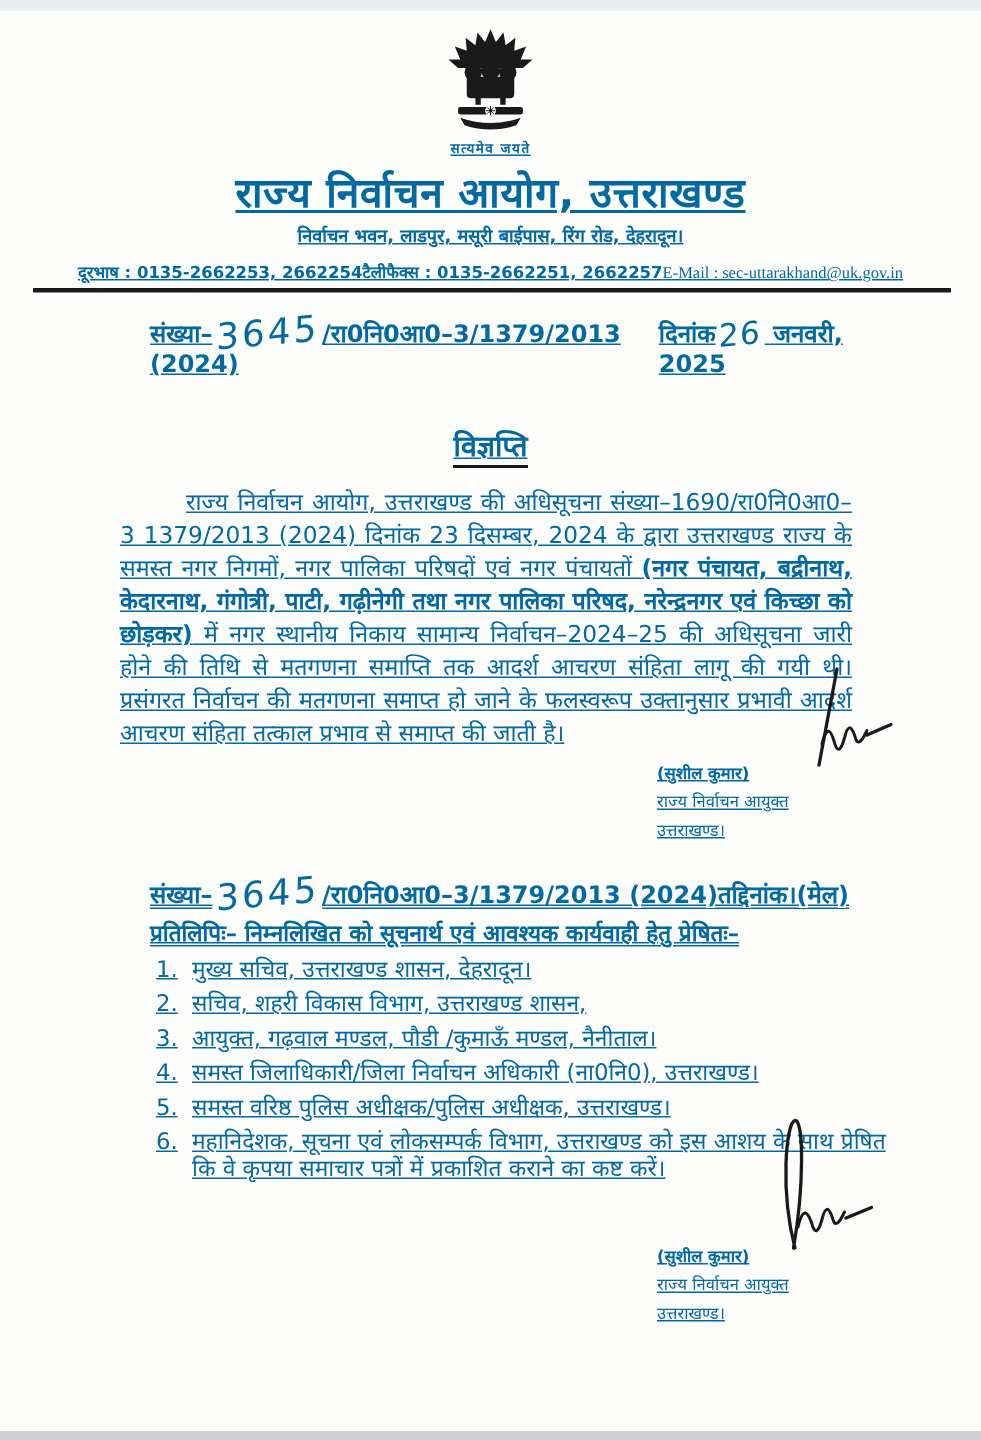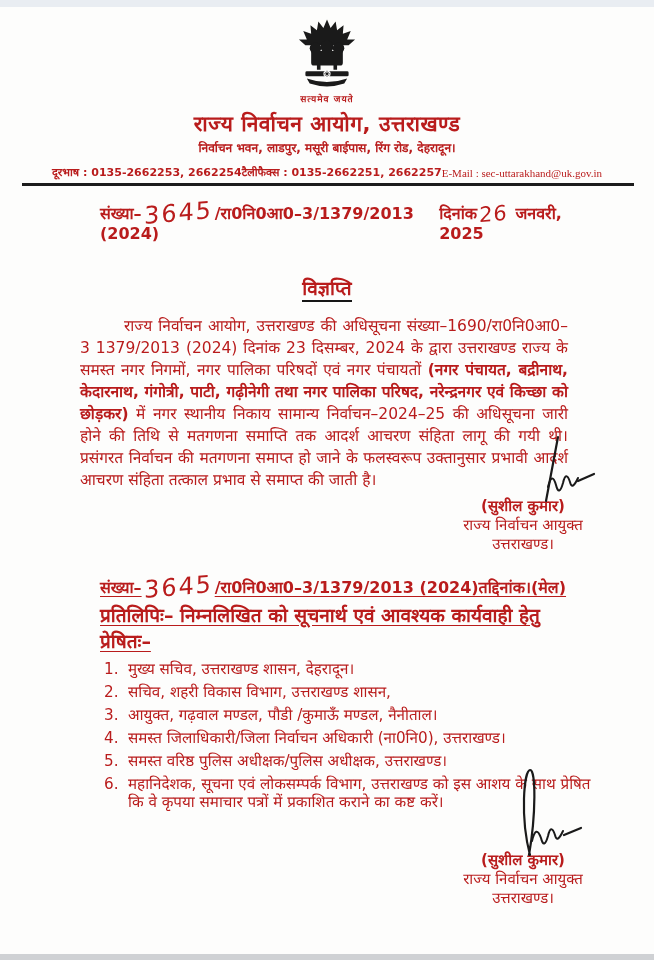--- a/index.html
+++ b/index.html
@@ -1,29 +1,30 @@
 <!DOCTYPE html>
 <html><head>
 <meta charset="utf-8">
 <style>
   html,body { margin:0; padding:0; background:#d9dbde; }
   .page {
     position:relative; width:654px; height:960px; margin:0 auto;
     background:#fdfdfc; overflow:hidden;
     font-family:"DejaVu Sans","Liberation Sans",sans-serif;
-    color:#b91c1c;
+    color:#0369a1;
+    text-decoration:underline;
   }
   .scan-strip-top { position:absolute; top:0; left:0; right:0; height:7px; background:#e9edf2; }
   .scan-strip-bottom { position:absolute; bottom:0; left:0; right:0; height:6px; background:#cfd1d4; }
 
   
   .letterhead { text-align:center; padding-top:18px; }
   .emblem { display:block; margin:0 auto; }
   .emblem-caption { font-size:9px; font-weight:bold; letter-spacing:1px; margin-top:2px; }
-  .org-title { font-size:21px; font-weight:bold; margin-top:4px; letter-spacing:0.5px; }
+  .org-title { font-size:27px; font-weight:bold; margin-top:4px; letter-spacing:0.5px; }
   .org-subtitle { font-size:12px; font-weight:bold; margin-top:2px; }
 
   .contact-bar {
     display:flex; justify-content:center; align-items:flex-end;
     margin:8px 22px 0 22px; font-size:11px;
   }
   .contact-bar .phone, .contact-bar .fax { font-weight:bold; }
   .contact-bar .email { font-weight:normal; font-family:"Liberation Serif","DejaVu Serif",serif; }
   .head-rule { margin:4px 20px 0 22px; border-bottom:3px solid #1c1c1c; }
 
@@ -47,34 +48,34 @@
   
   .main-para {
     margin:14px 86px 0 80px; text-align:justify;
     font-size:15.5px; line-height:22px; text-indent:44px;
   }
   .main-para .bold-seg { font-weight:bold; }
 
   
   .sig-block {
     position:relative; width:170px; margin:6px 46px 0 auto;
-    text-align:center; font-size:15px; line-height:19px;
+    font-size:11px; line-height:19px;
   }
   .sig-block .sig-name { font-weight:bold; }
   .sig-svg { position:absolute; pointer-events:none; }
   .sig-svg-1 { top:-62px; right:6px; }
   .sig-svg-2 { top:-86px; right:14px; }
 
   
   .copy-ref {
     margin:22px 60px 0 100px; font-size:16px; font-weight:bold;
     text-decoration:underline; text-underline-offset:3px;
   }
   .copy-heading {
-    margin:4px 60px 0 100px; font-size:19px; font-weight:bold;
+    margin:4px 60px 0 100px; font-size:15px; font-weight:bold;
     text-decoration:underline; text-underline-offset:3px;
   }
   .copy-list { margin:6px 60px 0 104px; padding:0; list-style:none; font-size:15.2px; line-height:18px; }
   .copy-list li { display:flex; margin-top:5px; }
   .copy-list .num { width:24px; flex:0 0 24px; }
   .copy-list .itext { flex:1; }
 </style>
 </head>
 <body>
 

